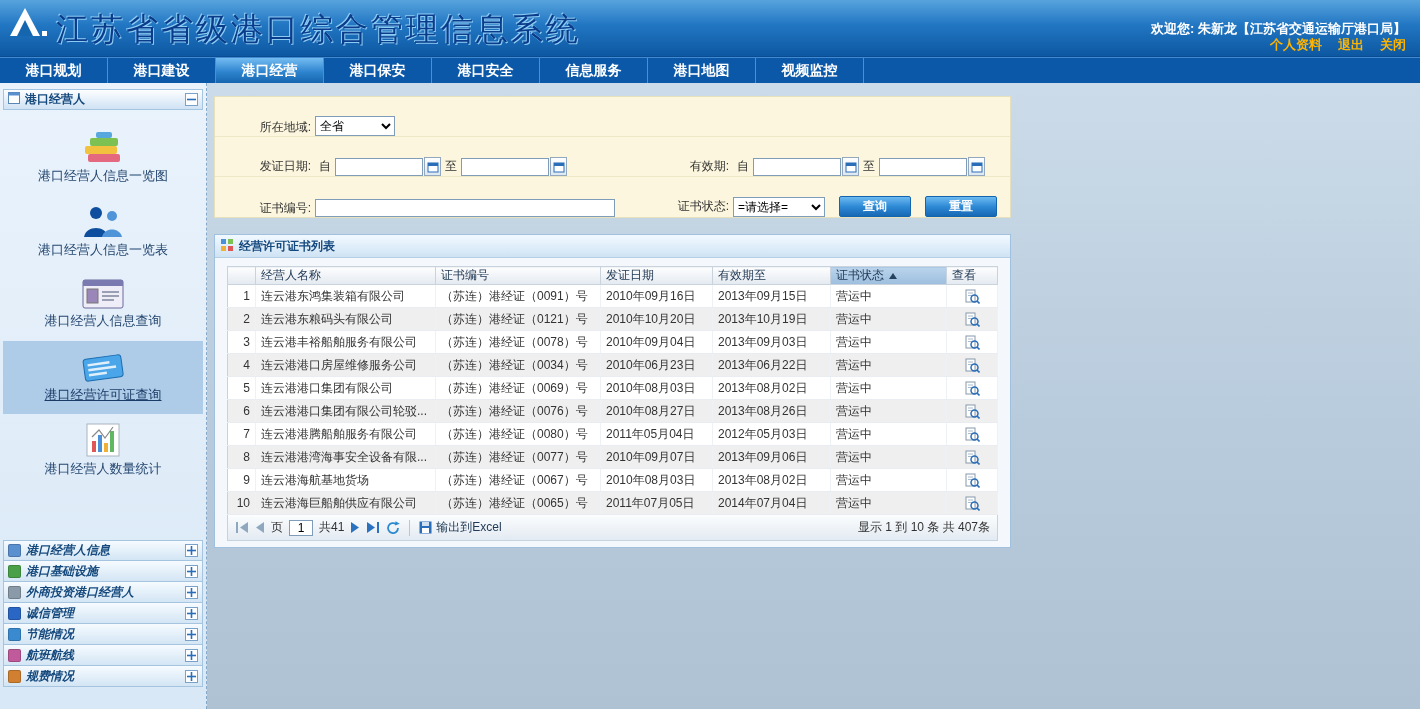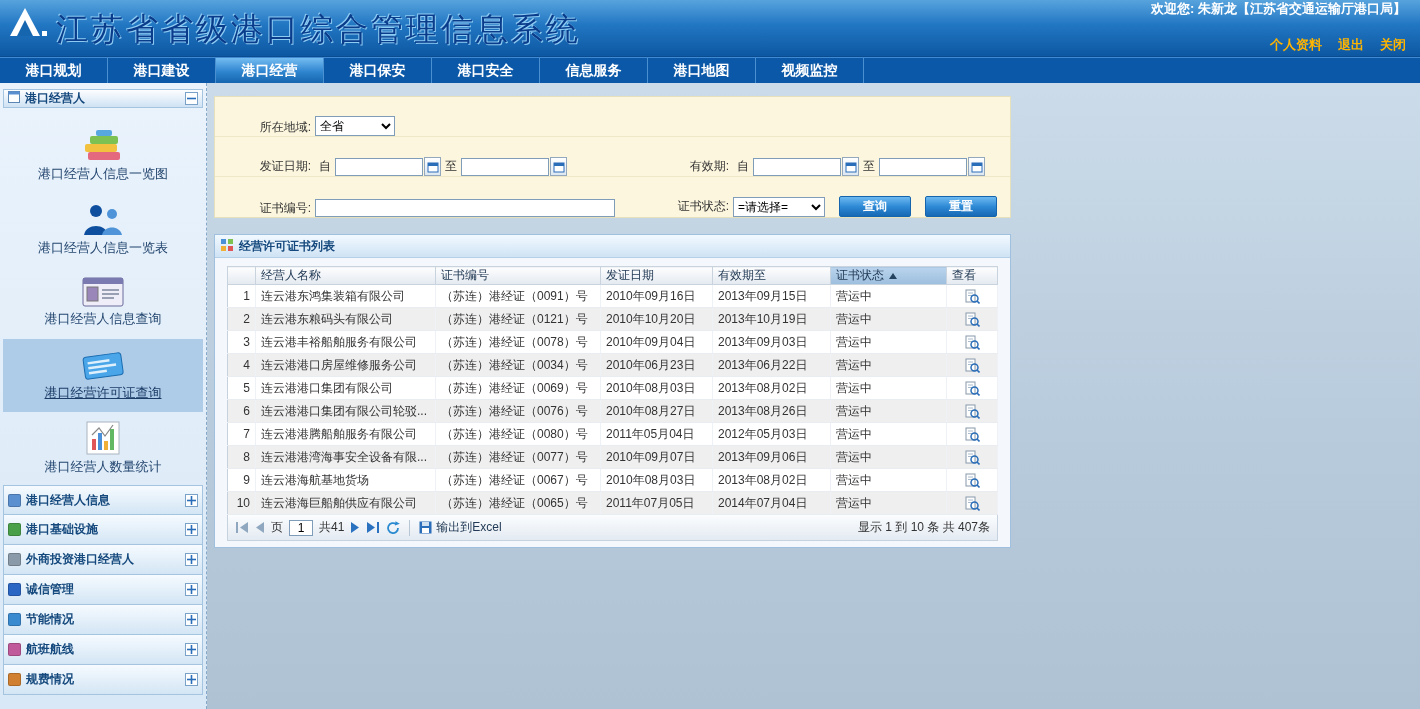--- a/index.html
+++ b/index.html
@@ -16,21 +16,21 @@
     height:57px; position:relative;
     background:linear-gradient(180deg,#57a3dd 0%,#2176c2 45%,#0d57a2 100%);
     border-bottom:1px solid #0a4c90;
   }
   .logo { position:absolute; left:8px; top:6px; }
   .app-title {
     position:absolute; left:56px; top:8px;
     font-size:32px; font-weight:normal; letter-spacing:3px;
     color:#0a3c8c; text-shadow:1px 1px 0 #8ecbf2, -1px -1px 0 #8ecbf2;text-align:right;
   }
-  .welcome { position:absolute; right:14px; top:0; color:#ffffff; font-weight:bold; font-size:13px; }
+  .welcome { position:absolute; right:14px; top:20px; color:#ffffff; font-weight:bold; font-size:13px; }
   .header-links { position:absolute; right:14px; top:36px; display:flex; gap:16px; }
   .header-link { color:#ffb400; font-weight:bold; font-size:13px; cursor:pointer; }
 
   
   .nav { height:26px; background:#0b58a8; border-top:1px solid #3f8ad2; display:flex; }
   .nav-tab {
     width:108px; text-align:center; line-height:25px; color:#fff; font-weight:bold; font-size:14px;
     border-right:1px solid #4a90d0; cursor:pointer;
   }
   .nav-tab.active { background:linear-gradient(180deg,#74bcf2 0%,#2f85cf 55%,#1565af 100%); }
@@ -55,23 +55,23 @@
   .side-items { margin-top:12px; }
   .side-item {
     height:73px; display:flex; flex-direction:column; align-items:center; justify-content:center;
     cursor:pointer;
   }
   .side-item.selected { background:#aecbe8; }
   .item-label { font-size:13px; color:#24466f; }
   .side-item.selected .item-label { text-decoration:underline; color:#1b3c66; }
   .collapsed-list { margin-top:auto; margin-bottom:16px; }
   .collapsed-panel {
-    height:30px; background:linear-gradient(180deg,#f6fbff,#d3e5f4);
+    height:21px; background:linear-gradient(180deg,#f6fbff,#d3e5f4);
     border:1px solid #a4c4e0; border-top:none; display:flex; align-items:center; gap:5px;
-    padding:8px 4px; cursor:pointer;
+    padding:8px 4px; cursor:pointer;font-style:italic;
   }
   .collapsed-panel:first-of-type { border-top:1px solid #a4c4e0; }
   .panel-label { flex:1; font-size:12px; font-weight:bold; color:#15497d; }
   .mini-icon { width:13px; height:13px; border-radius:2px; flex:none; border:1px solid rgba(0,0,0,0.18); }
   .collapsed-panel:nth-of-type(1) .mini-icon { background:#5a8fd0; }
   .collapsed-panel:nth-of-type(2) .mini-icon { background:#4aa048; }
   .collapsed-panel:nth-of-type(3) .mini-icon { background:#8a9aa8; }
   .collapsed-panel:nth-of-type(4) .mini-icon { background:#2a66c4; }
   .collapsed-panel:nth-of-type(5) .mini-icon { background:#3a8ad0; }
   .collapsed-panel:nth-of-type(6) .mini-icon { background:#c05a9a; }

